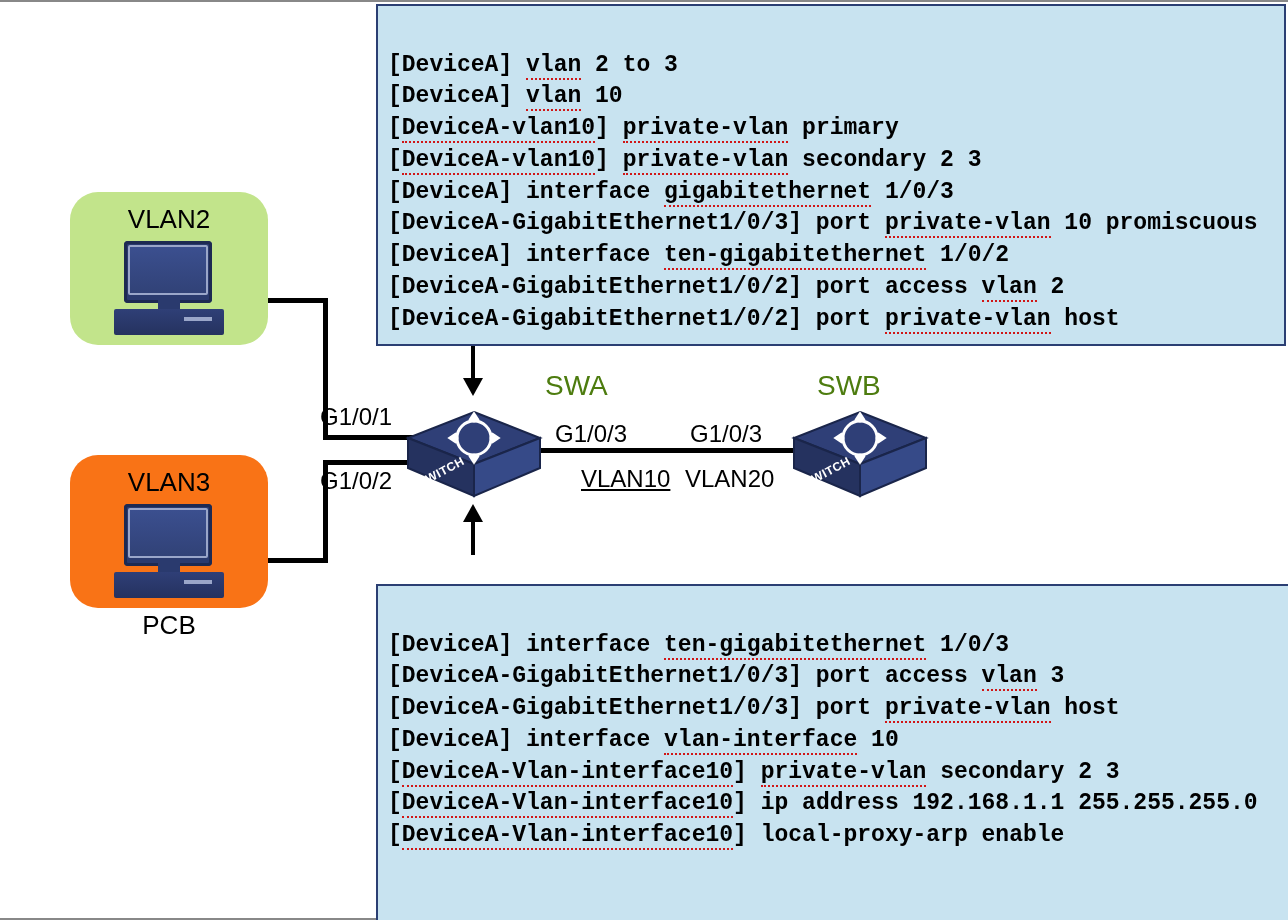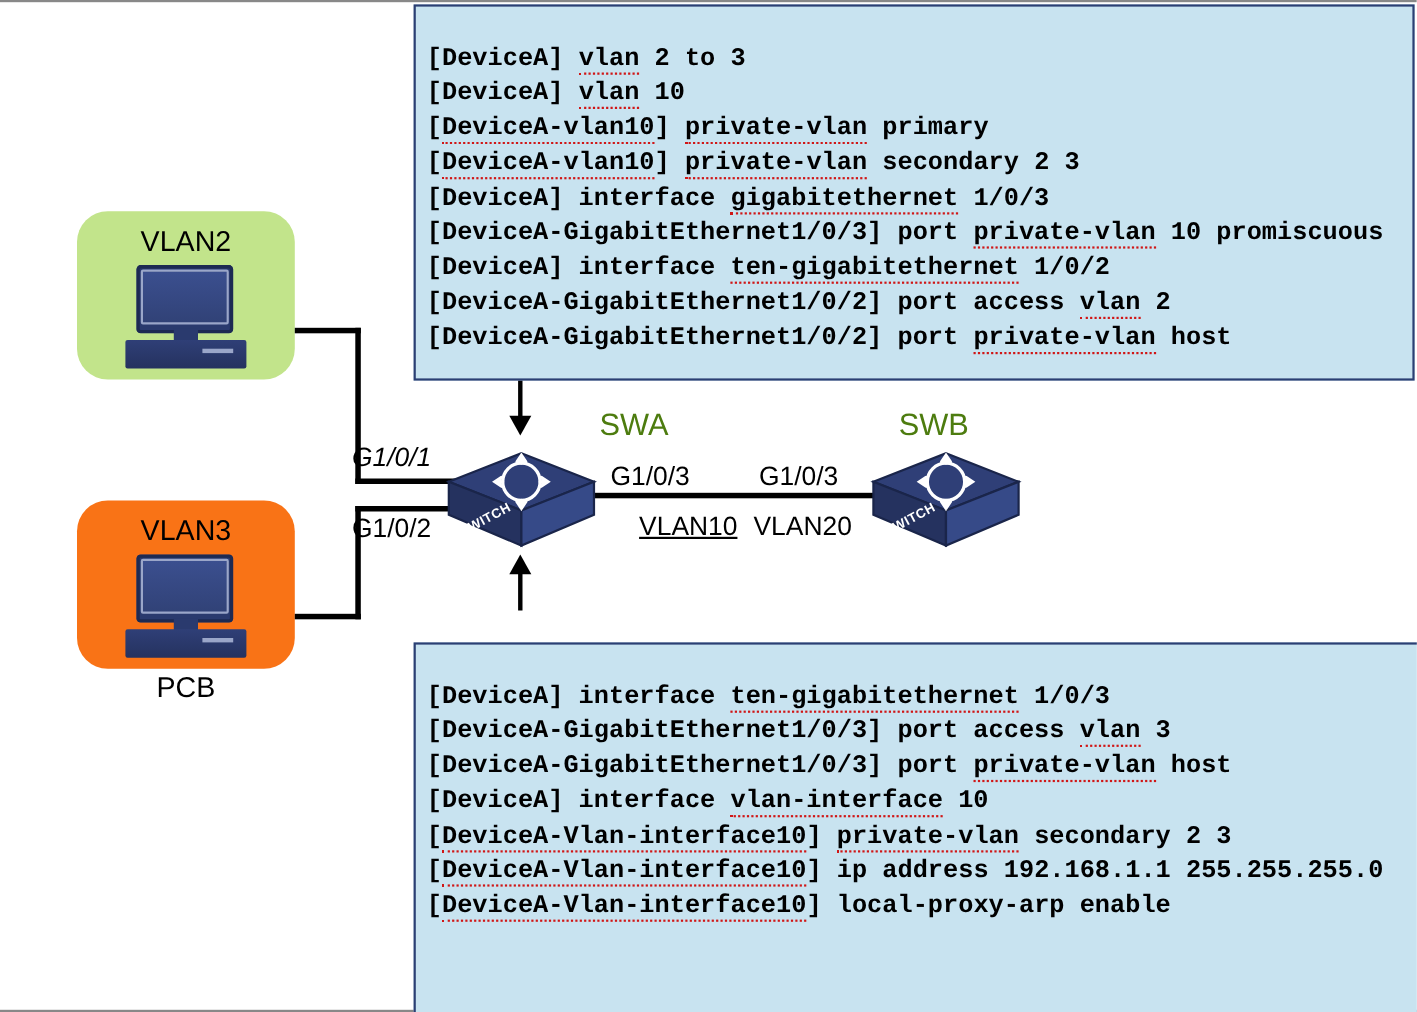--- a/index.html
+++ b/index.html
@@ -93,21 +93,21 @@
     transform: rotate(-28deg);
     letter-spacing:0.5px;
   }
 
   
   .config-box {
     position:absolute;
     background:#c8e3f0;
     border:2px solid #2b3f73;
     box-sizing:border-box;
-    padding:0 10px 6px 10px;
+    padding:12px 10px 6px 10px;
     font-family: "Courier New", Courier, monospace;
     font-weight: bold;
     font-size: 23px;
     line-height: 1.38;
     color:#000;
     white-space: pre-wrap;
     word-break: break-word;
   }
   .squig { border-bottom: 2px dotted #d01616; display:inline-block; line-height:1.0; padding-bottom:1px;}
 
@@ -220,21 +220,21 @@
         <path d="M53 28 L46 28 M52 24 L46 28 L52 32" stroke-linecap="round"></path>
         <path d="M87 28 L94 28 M88 24 L94 28 L88 32" stroke-linecap="round"></path>
       </g>
     </svg>
     <div class="side-label" style="left:12px; top:55px;">SWITCH</div>
   </div>
 
   <div class="dev-label" style="left:545px; top:370px;">SWA</div>
   <div class="dev-label" style="left:817px; top:370px;">SWB</div>
 
-  <div class="port-label" style="left:320px; top:403px;font-style:italic;">G1/0/1</div>
+  <div class="port-label" style="left:320px; top:403px;">G1/0/1</div>
   <div class="port-label" style="left:320px; top:467px;">G1/0/2</div>
   <div class="port-label" style="left:555px; top:420px;">G1/0/3</div>
   <div class="port-label" style="left:690px; top:420px;">G1/0/3</div>
   <div class="port-label" style="left:581px; top:465px;text-decoration:underline;">VLAN10</div>
   <div class="port-label" style="left:685px; top:465px;">VLAN20</div>
 
   <div class="arrow-stem" style="left:471px; top:345px; height:35px;"></div>
   <div class="arrow-down" style="left:463px; top:378px;"></div>
   <div class="arrow-stem" style="left:471px; top:520px; height:35px;"></div>
   <div class="arrow-up" style="left:463px; top:504px;"></div>

